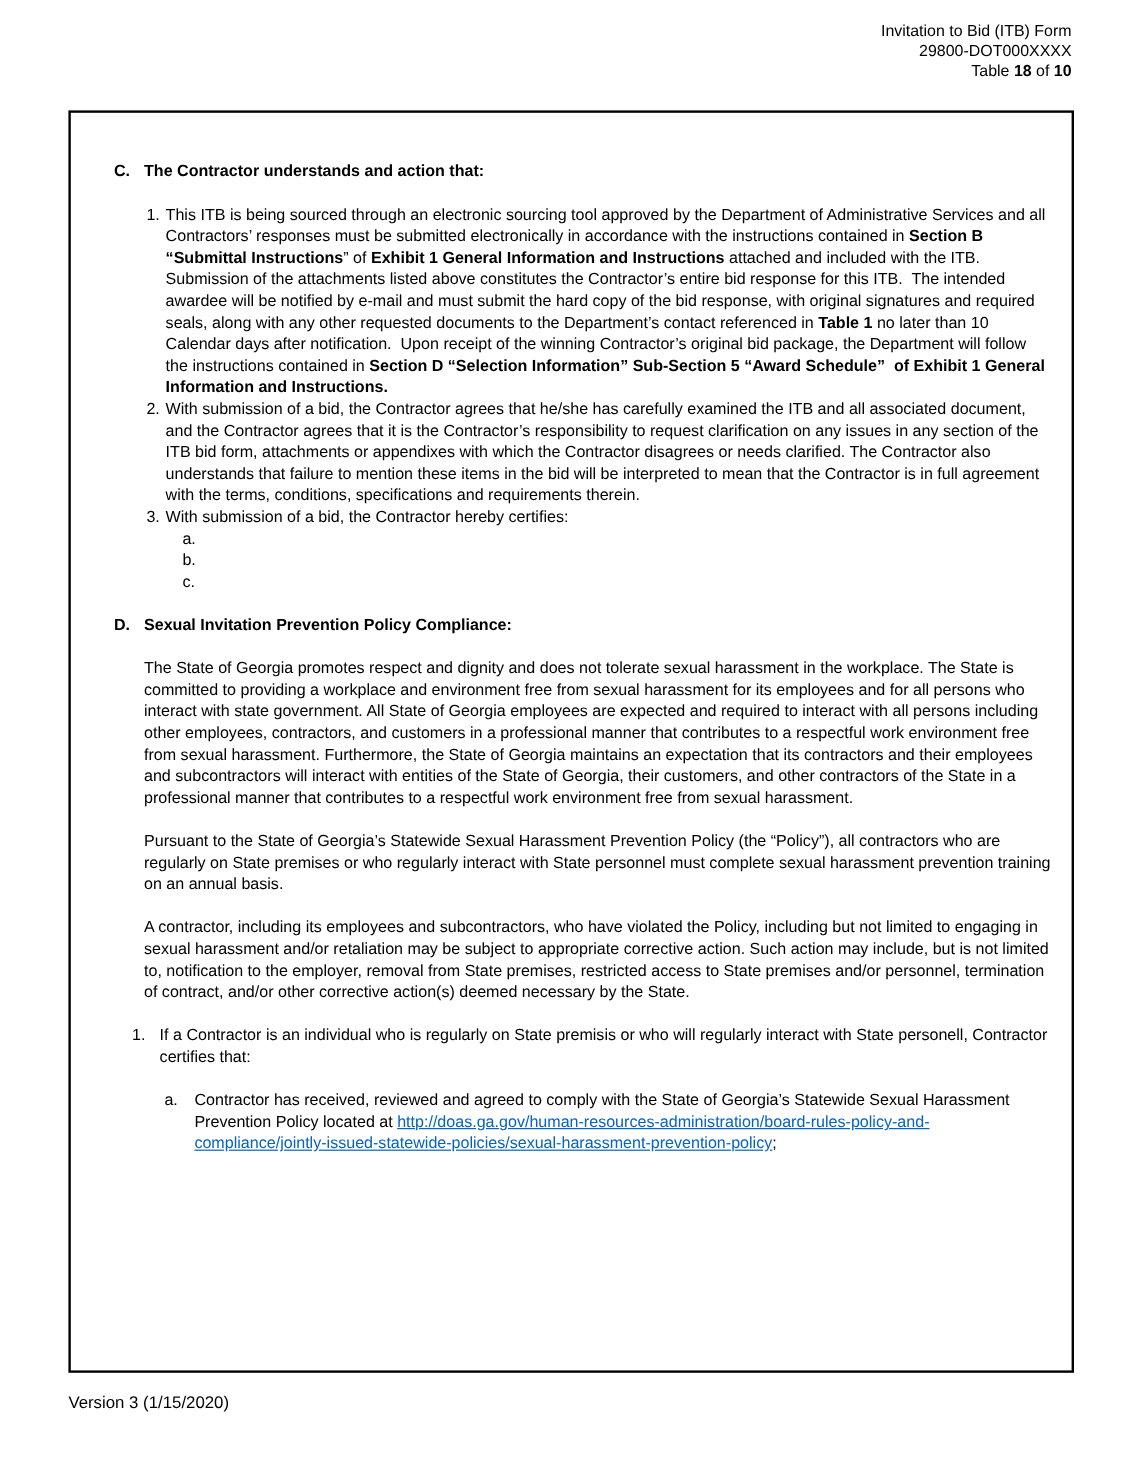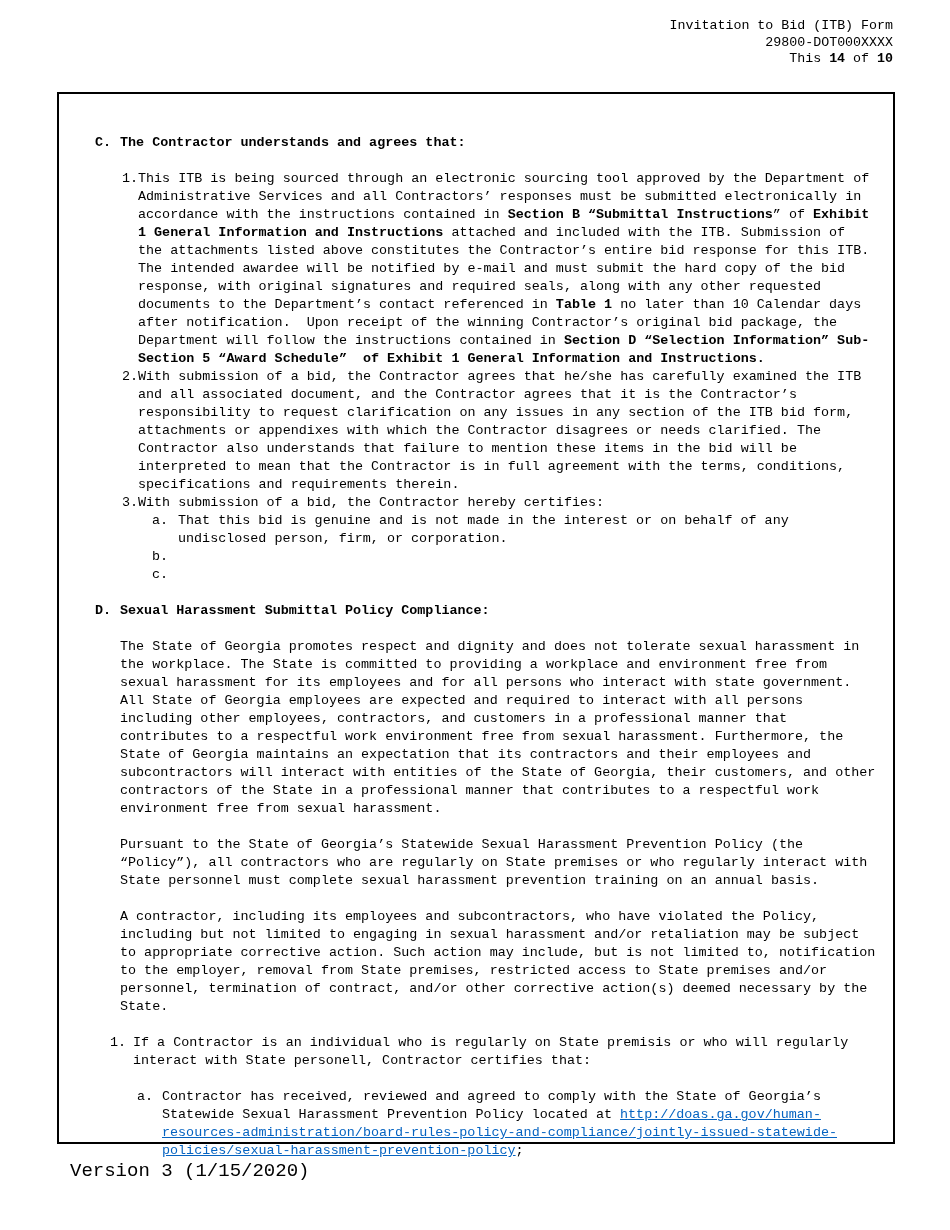--- a/index.html
+++ b/index.html
@@ -1,34 +1,34 @@
 <!DOCTYPE html>
 <html><head>
 <meta charset="utf-8">
 <style>
   * { margin:0; padding:0; box-sizing:border-box; }
   html,body { background:#ffffff; }
   .page {
     position:relative; width:950px; height:1230px; background:#ffffff;
-    font-family:Liberation Mono, monospace; color:#000000;
+    font-family:Liberation Sans, sans-serif; color:#000000;
     overflow:hidden;
   }
   .doc-header {
     position:absolute; top:18px; right:57px; text-align:right;
     font-size:13.3px; line-height:16.5px;
   }
   .bold { font-weight:bold; }
   .content-box {
     position:absolute; left:57px; top:92px; width:838px; height:1052px;
     border:2px solid #000000;
     padding:40px 16px 0 36px;
     font-size:13.4px; line-height:18px;
   }
   .doc-footer {
-    position:absolute; left:70px; top:1160px; font-size:19px;
+    position:absolute; left:57px; top:1160px; font-size:14px;
   }
   .block { display:flex; align-items:flex-start; }
   .block .marker { flex:none; }
   .block .text { flex:1; white-space:pre-wrap; }
   .heading .marker { width:25px; font-weight:bold; }
   .heading .text { font-weight:bold; }
   .li1 { padding-left:27px; }  .li1 .marker { width:16px; }
   .li2 { padding-left:57px; }  .li2 .marker { width:26px; }
   .para { padding-left:25px; }
   .li1b { padding-left:15px; } .li1b .marker { width:23px; }
@@ -37,56 +37,55 @@
   a.doc-link { text-decoration:underline; cursor:pointer; word-break:normal; }
 </style>
 </head>
 <body>
 
 <div class="page">
 
   <div class="doc-header">
     <div>Invitation to Bid (ITB) Form</div>
     <div>29800-DOT000XXXX</div>
-    <div><span>This </span><span class="bold">14</span><span> of </span><span class="bold">10</span></div>
+    <div><span>Table </span><span class="bold">18</span><span> of </span><span class="bold">10</span></div>
   </div>
 
   <div class="content-box">
     <div id="doc-body">
         <div class="block heading">
           <span class="marker">C.</span>
-          <div class="text"><span class="bold">The Contractor understands and agrees that:</span></div>
+          <div class="text"><span class="bold">The Contractor understands and action that:</span></div>
         </div>
         <div class="spacer"></div>
         <div class="block li1">
           <span class="marker">1.</span>
           <div class="text"><span>This ITB is being sourced through an electronic sourcing tool approved by the Department of Administrative Services and all Contractors’ responses must be submitted electronically in accordance with the instructions contained in </span><span class="bold">Section B “Submittal Instructions</span><span>” of </span><span class="bold">Exhibit 1 General Information and Instructions</span><span> attached and included with the ITB. Submission of the attachments listed above constitutes the Contractor’s entire bid response for this ITB.  The intended awardee will be notified by e-mail and must submit the hard copy of the bid response, with original signatures and required seals, along with any other requested documents to the Department’s contact referenced in </span><span class="bold">Table 1</span><span> no later than 10 Calendar days after notification.  Upon receipt of the winning Contractor’s original bid package, the Department will follow the instructions contained in </span><span class="bold">Section D “Selection Information” Sub-Section 5 “Award Schedule”  of Exhibit 1 General Information and Instructions.</span></div>
         </div>
         <div class="block li1">
           <span class="marker">2.</span>
           <div class="text"><span>With submission of a bid, the Contractor agrees that he/she has carefully examined the ITB and all associated document, and the Contractor agrees that it is the Contractor’s responsibility to request clarification on any issues in any section of the ITB bid form, attachments or appendixes with which the Contractor disagrees or needs clarified. The Contractor also understands that failure to mention these items in the bid will be interpreted to mean that the Contractor is in full agreement with the terms, conditions, specifications and requirements therein.</span></div>
         </div>
         <div class="block li1">
           <span class="marker">3.</span>
           <div class="text"><span>With submission of a bid, the Contractor hereby certifies:</span></div>
         </div>
         <div class="block li2">
           <span class="marker">a.</span>
-          <div class="text"><span>That this bid is genuine and is not made in the interest or on behalf of any undisclosed person, firm, or corporation.</span></div>
         </div>
         <div class="block li2">
           <span class="marker">b.</span>
         </div>
         <div class="block li2">
           <span class="marker">c.</span>
         </div>
         <div class="spacer"></div>
         <div class="block heading">
           <span class="marker">D.</span>
-          <div class="text"><span class="bold">Sexual Harassment Submittal Policy Compliance:</span></div>
+          <div class="text"><span class="bold">Sexual Invitation Prevention Policy Compliance:</span></div>
         </div>
         <div class="spacer"></div>
         <div class="block para">
           <div class="text"><span>The State of Georgia promotes respect and dignity and does not tolerate sexual harassment in the workplace. The State is committed to providing a workplace and environment free from sexual harassment for its employees and for all persons who interact with state government. All State of Georgia employees are expected and required to interact with all persons including other employees, contractors, and customers in a professional manner that contributes to a respectful work environment free from sexual harassment. Furthermore, the State of Georgia maintains an expectation that its contractors and their employees and subcontractors will interact with entities of the State of Georgia, their customers, and other contractors of the State in a professional manner that contributes to a respectful work environment free from sexual harassment.</span></div>
         </div>
         <div class="spacer"></div>
         <div class="block para">
           <div class="text"><span>Pursuant to the State of Georgia’s Statewide Sexual Harassment Prevention Policy (the “Policy”), all contractors who are regularly on State premises or who regularly interact with State personnel must complete sexual harassment prevention training on an annual basis.</span></div>
         </div>
         <div class="spacer"></div>

